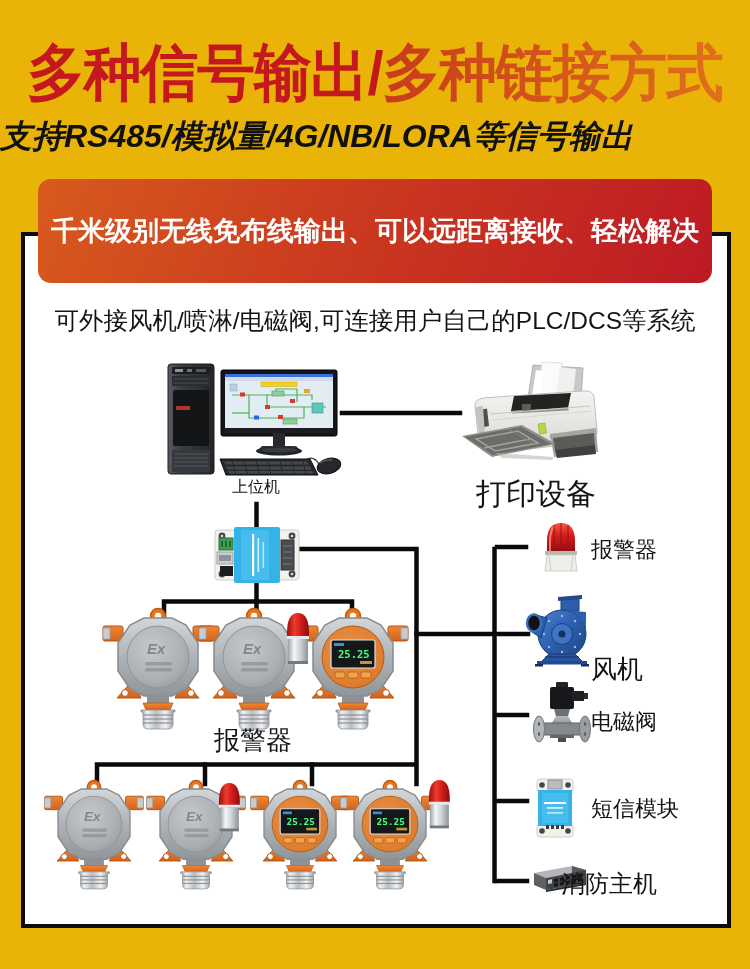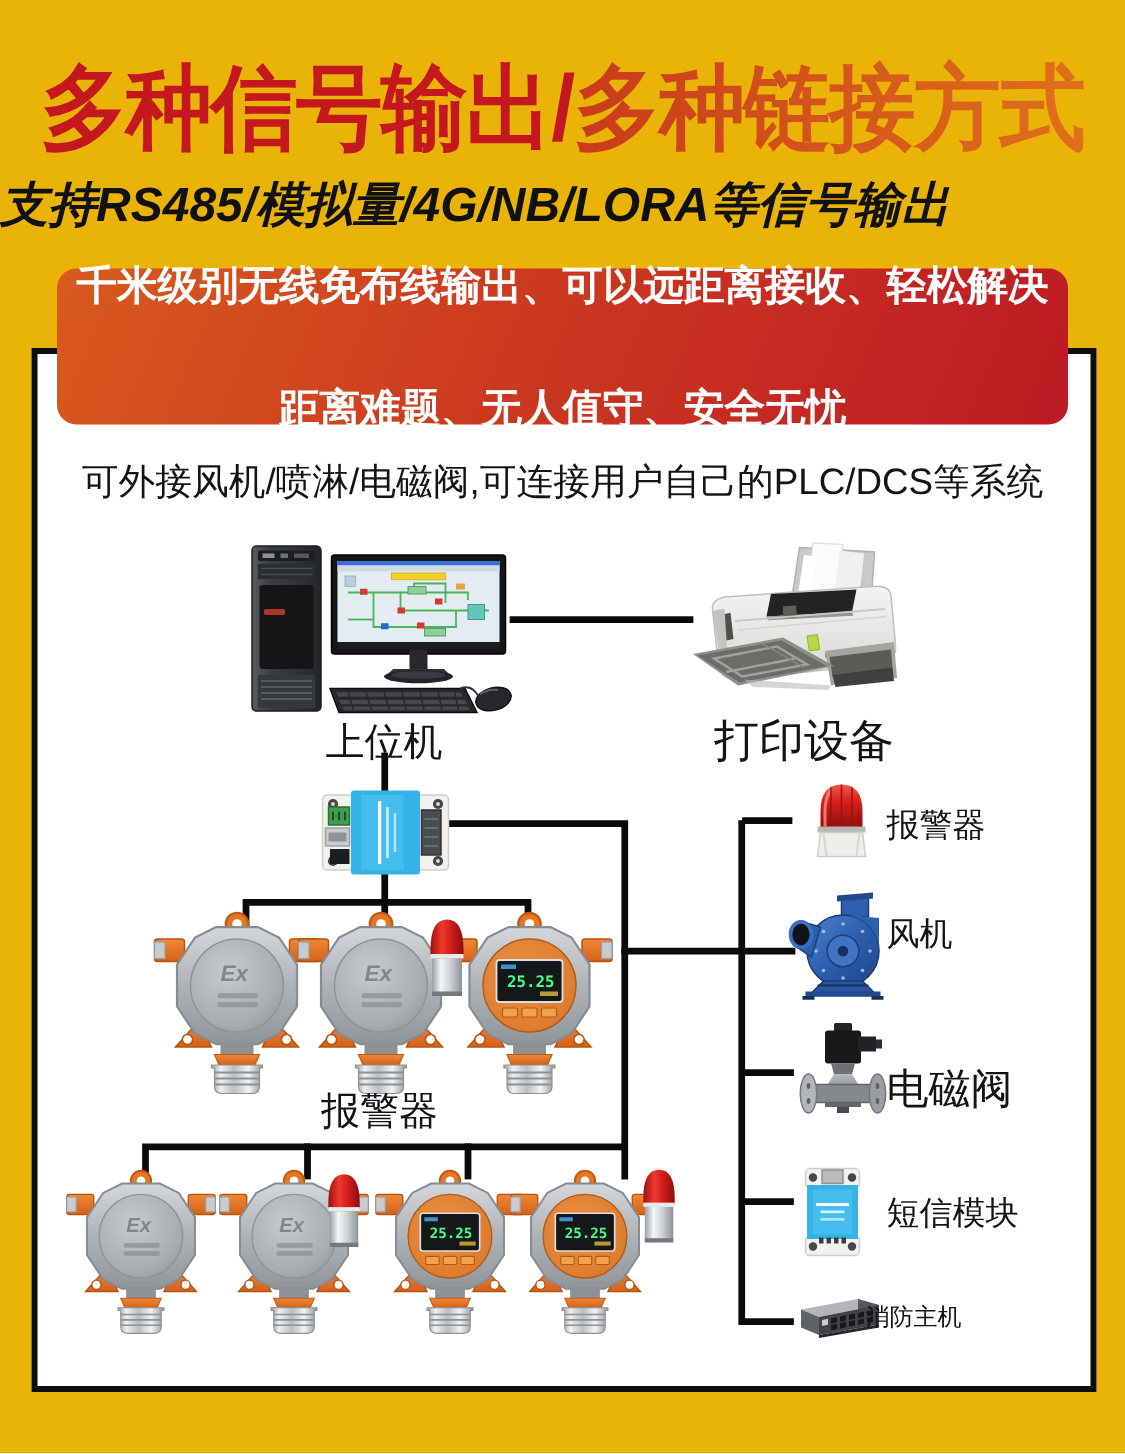--- a/index.html
+++ b/index.html
@@ -35,21 +35,20 @@
 <div id="page">
 
   <div id="title">
     <span class="t1">多种信号输出/</span><span class="t2">多种链接方式</span>
   </div>
 
   <div id="subtitle">支持RS485/模拟量/4G/NB/LORA等信号输出</div>
 
   <div id="banner">
     <div class="banner-line">千米级别无线免布线输出、可以远距离接收、轻松解决</div>
-    <div class="banner-line">距离难题、无人值守、安全无忧</div>
   </div>
 
   <div id="bigbox"></div>
 
   <div id="caption">可外接风机/喷淋/电磁阀,可连接用户自己的PLC/DCS等系统</div>
 
   <svg id="diagram-svg" viewBox="0 0 750 969">
     <defs>
 
       <linearGradient id="gSteel" x1="0" y1="0" x2="1" y2="0">
@@ -444,22 +443,22 @@
         <use href="#antenna"></use>
       </g>
 
     <use href="#beacon" x="539" y="521"></use>
     <use href="#fan" x="521" y="596"></use>
     <use href="#valve" x="532" y="682"></use>
     <use href="#sms" x="535" y="779"></use>
     <use href="#firehost" x="532" y="862"></use>
   </svg>
 
-  <div class="dev-label lbl-center" style="left:256px;top:477px;font-size:26px;">上位机</div>
+  <div class="dev-label lbl-center" style="left:256px;top:477px;font-size:16px;">上位机</div>
   <div class="dev-label lbl-center" style="left:536px;top:474px;font-size:30px;">打印设备</div>
   <div class="dev-label lbl-center" style="left:253px;top:723px;font-size:26px;">报警器</div>
 
   <div class="dev-label" style="left:591px;top:535px;font-size:22px;">报警器</div>
-  <div class="dev-label" style="left:591px;top:608px;font-size:22px;">风机</div>
-  <div class="dev-label" style="left:591px;top:707px;font-size:28px;">电磁阀</div>
+  <div class="dev-label" style="left:591px;top:652px;font-size:26px;">风机</div>
+  <div class="dev-label" style="left:591px;top:707px;font-size:22px;">电磁阀</div>
   <div class="dev-label" style="left:591px;top:794px;font-size:22px;font-family:Liberation Serif, serif;">短信模块</div>
-  <div class="dev-label" style="left:577px;top:868px;font-size:16px;">消防主机</div>
+  <div class="dev-label" style="left:561px;top:868px;font-size:24px;">消防主机</div>
 </div>
 
 </body></html>

